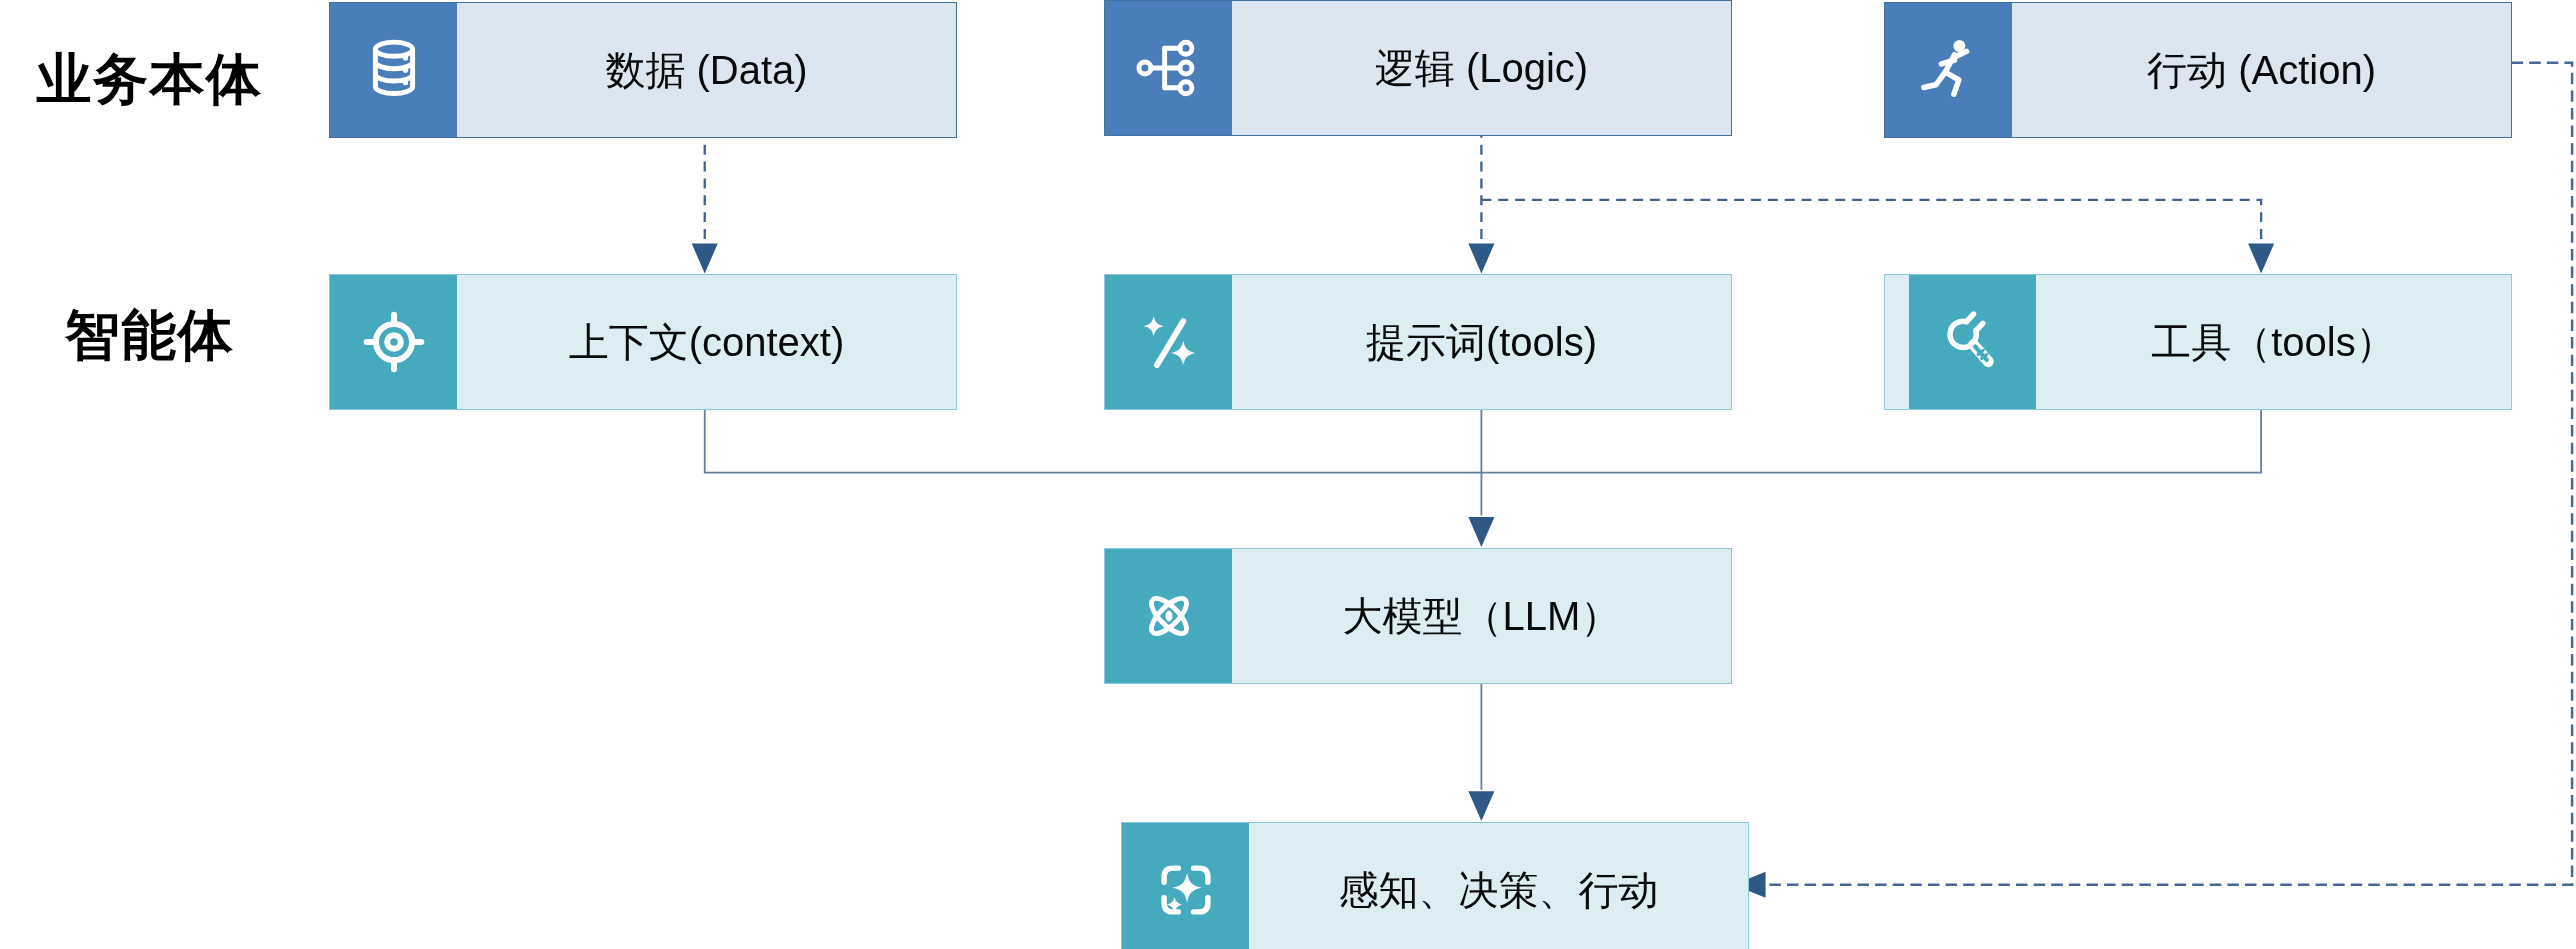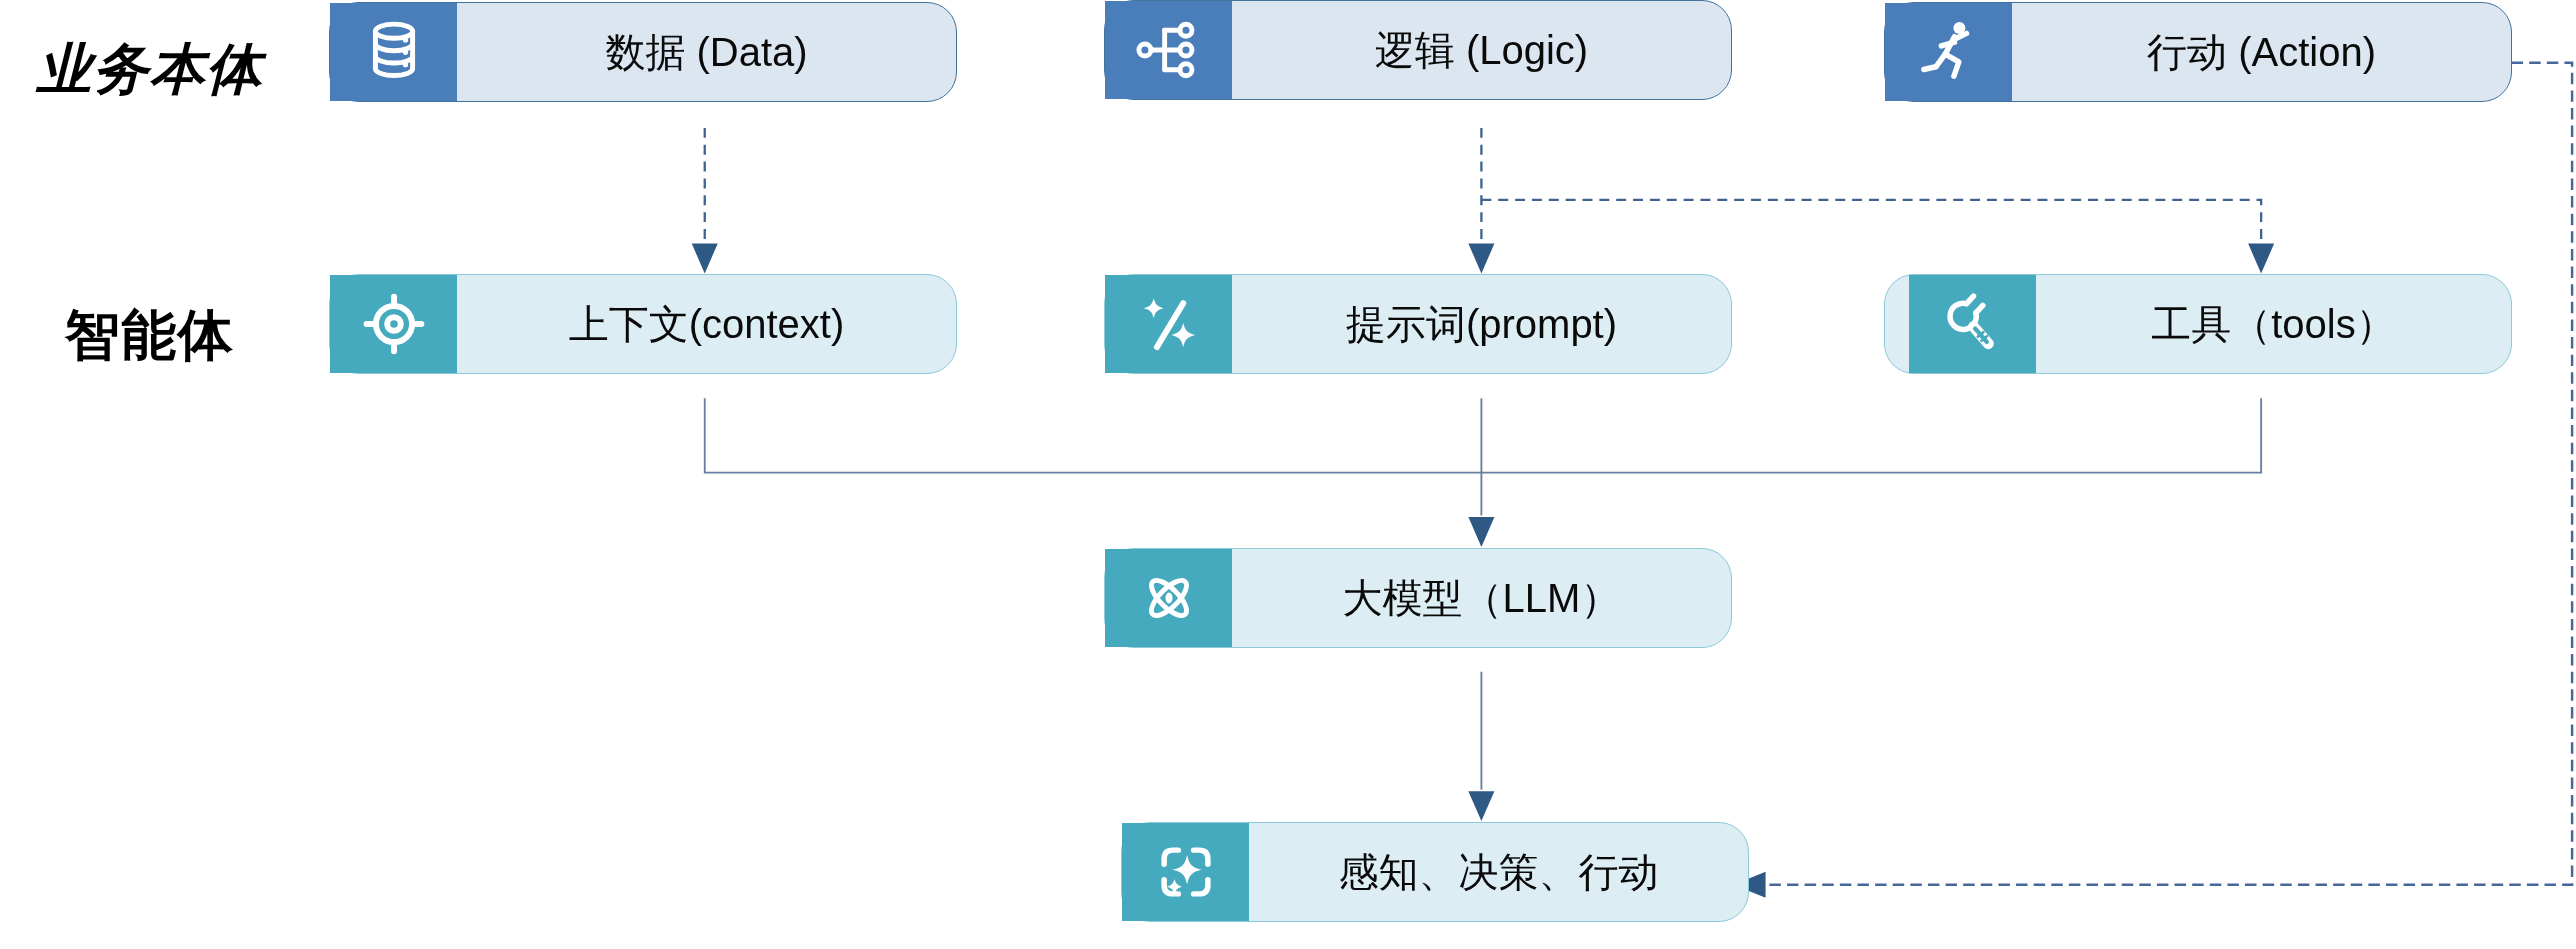--- a/index.html
+++ b/index.html
@@ -12,22 +12,22 @@
   }
   .row-label{
     position:absolute;
     left:27.6px;width:244px;height:124px;
     display:flex;align-items:center;justify-content:center;
     font-size:55px;font-weight:900;color:#000000;
     letter-spacing:1.5px;white-space:nowrap;
   }
   .node{
     position:absolute;
-    width:628px;height:100px;
-    display:flex;box-sizing:border-box;border-radius:30px;
+    width:628px;height:136px;
+    display:flex;box-sizing:border-box;
   }
   .node .icon-cell{
     flex:0 0 127px;width:127px;
     display:flex;align-items:center;justify-content:center;
   }
   .node .label-cell{
     flex:1;
     display:flex;align-items:center;justify-content:center;
     font-size:40px;color:#0a0a0a;white-space:nowrap;
   }
@@ -39,21 +39,21 @@
   .dash{stroke:#3f628e;stroke-width:3;fill:none;stroke-dasharray:13 9;}
   .dashL{stroke:#47679b;stroke-width:3.2;fill:none;stroke-dasharray:15 8;}
   .solid{stroke:#64809e;stroke-width:2.4;fill:none;}
   .ah{fill:#2e5984;stroke:none;}
 </style>
 </head>
 <body>
 
 <div class="canvas">
 
-  <div class="row-label" style="top:8px;font-style:italic;">业务本体</div>
+  <div class="row-label" style="top:18px;">业务本体</div>
   <div class="row-label" style="top:274px;">智能体</div>
 
   <svg class="connectors" viewBox="0 0 3363 1239" width="2576" height="949">
 
     <path class="dash" d="M920 167 V316"></path>
     <polygon class="ah" points="903,318 937,318 920,357"></polygon>
 
     <path class="dash" d="M1934 167 V316"></path>
     <polygon class="ah" points="1917,318 1951,318 1934,357"></polygon>
 
@@ -135,21 +135,21 @@
   </div>
 
   <div class="node teal" style="left:1104px;top:274px;">
     <div class="icon-cell">
       <svg viewBox="0 0 64 64" width="70" height="70" fill="#ffffff">
         <path d="M21 53 L45 13" fill="none" stroke="#ffffff" stroke-width="5.5" stroke-linecap="round"></path>
         <path d="M18 8.5 C19.6 14.4 21.1 15.9 27 17.5 C21.1 19.1 19.6 20.6 18 26.5 C16.4 20.6 14.9 19.1 9 17.5 C14.9 15.9 16.4 14.4 18 8.5 Z"></path>
         <path d="M45 31 C47 38.3 48.7 40 56 42 C48.7 44 47 45.7 45 53 C43 45.7 41.3 44 34 42 C41.3 40 43 38.3 45 31 Z"></path>
       </svg>
     </div>
-    <div class="label-cell">提示词(prompt)</div>
+    <div class="label-cell">提示词(tools)</div>
   </div>
 
   <div class="node teal" style="left:1884px;top:274px;padding-left:24px;">
     <div class="icon-cell">
       <svg viewBox="0 0 64 64" width="70" height="70" fill="none" stroke-linecap="round">
         <path d="M34.6 21.9 A12 12 0 1 1 26.1 13.4" stroke="#ffffff" stroke-width="5"></path>
         <path d="M34.6 21.9 L41 15" stroke="#ffffff" stroke-width="5"></path>
         <path d="M26.1 13.4 L32.5 6.5" stroke="#ffffff" stroke-width="5"></path>
         <path d="M32.5 34.5 L46 50" stroke="#ffffff" stroke-width="10"></path>
         <path d="M34 36.2 L44.6 48.4" stroke="#46aabf" stroke-width="4"></path>

